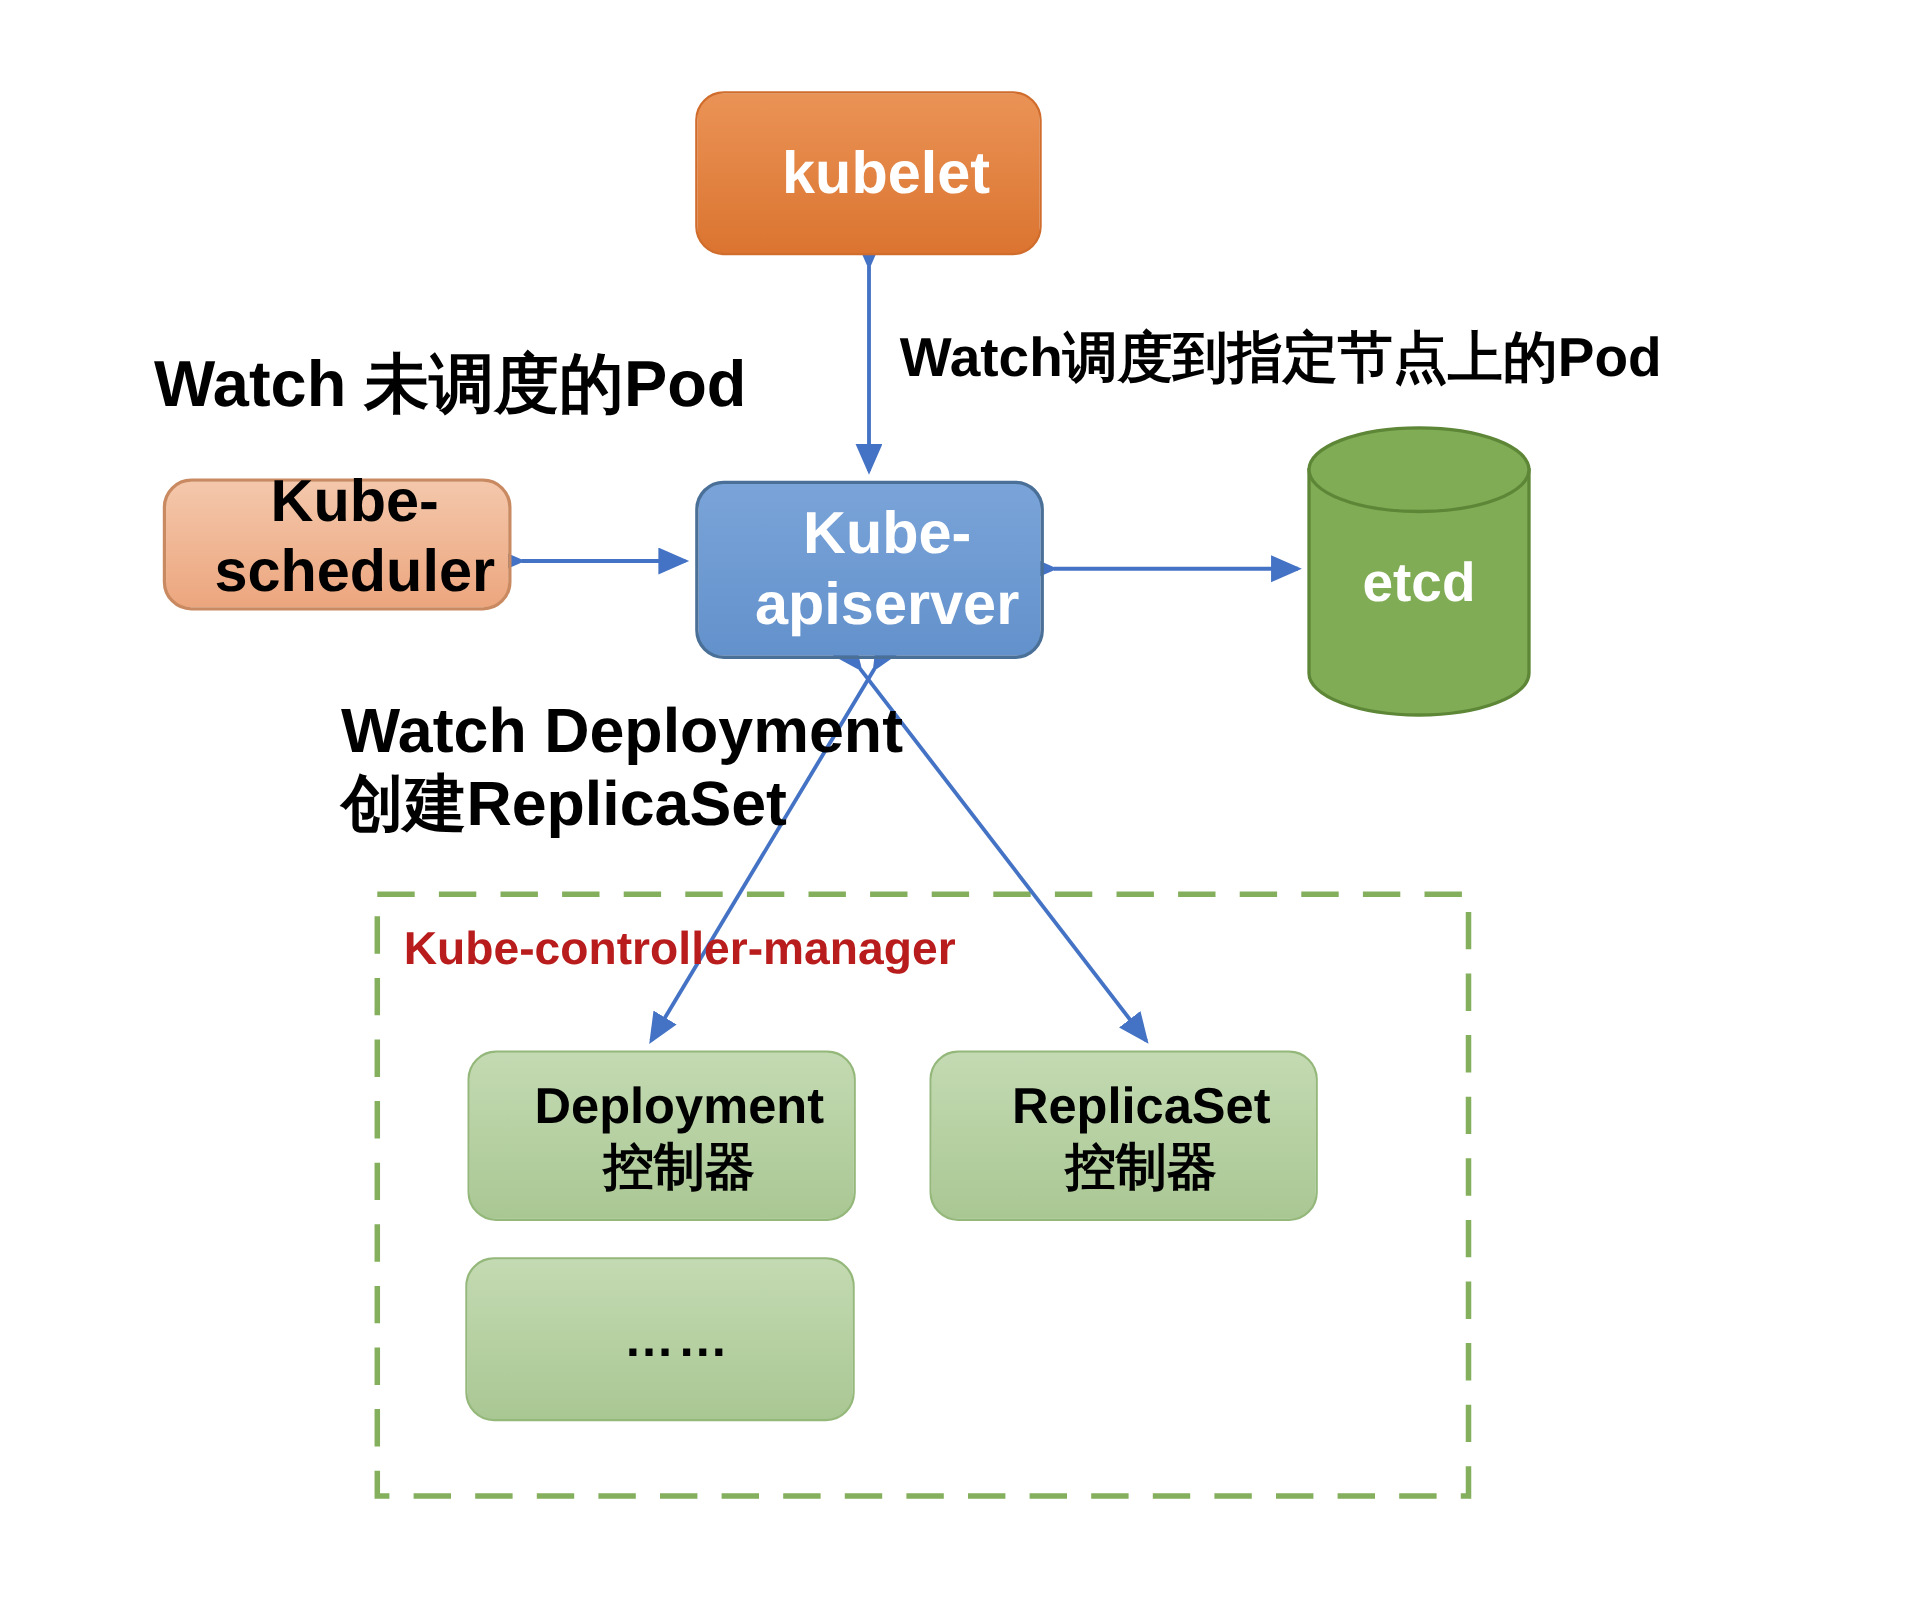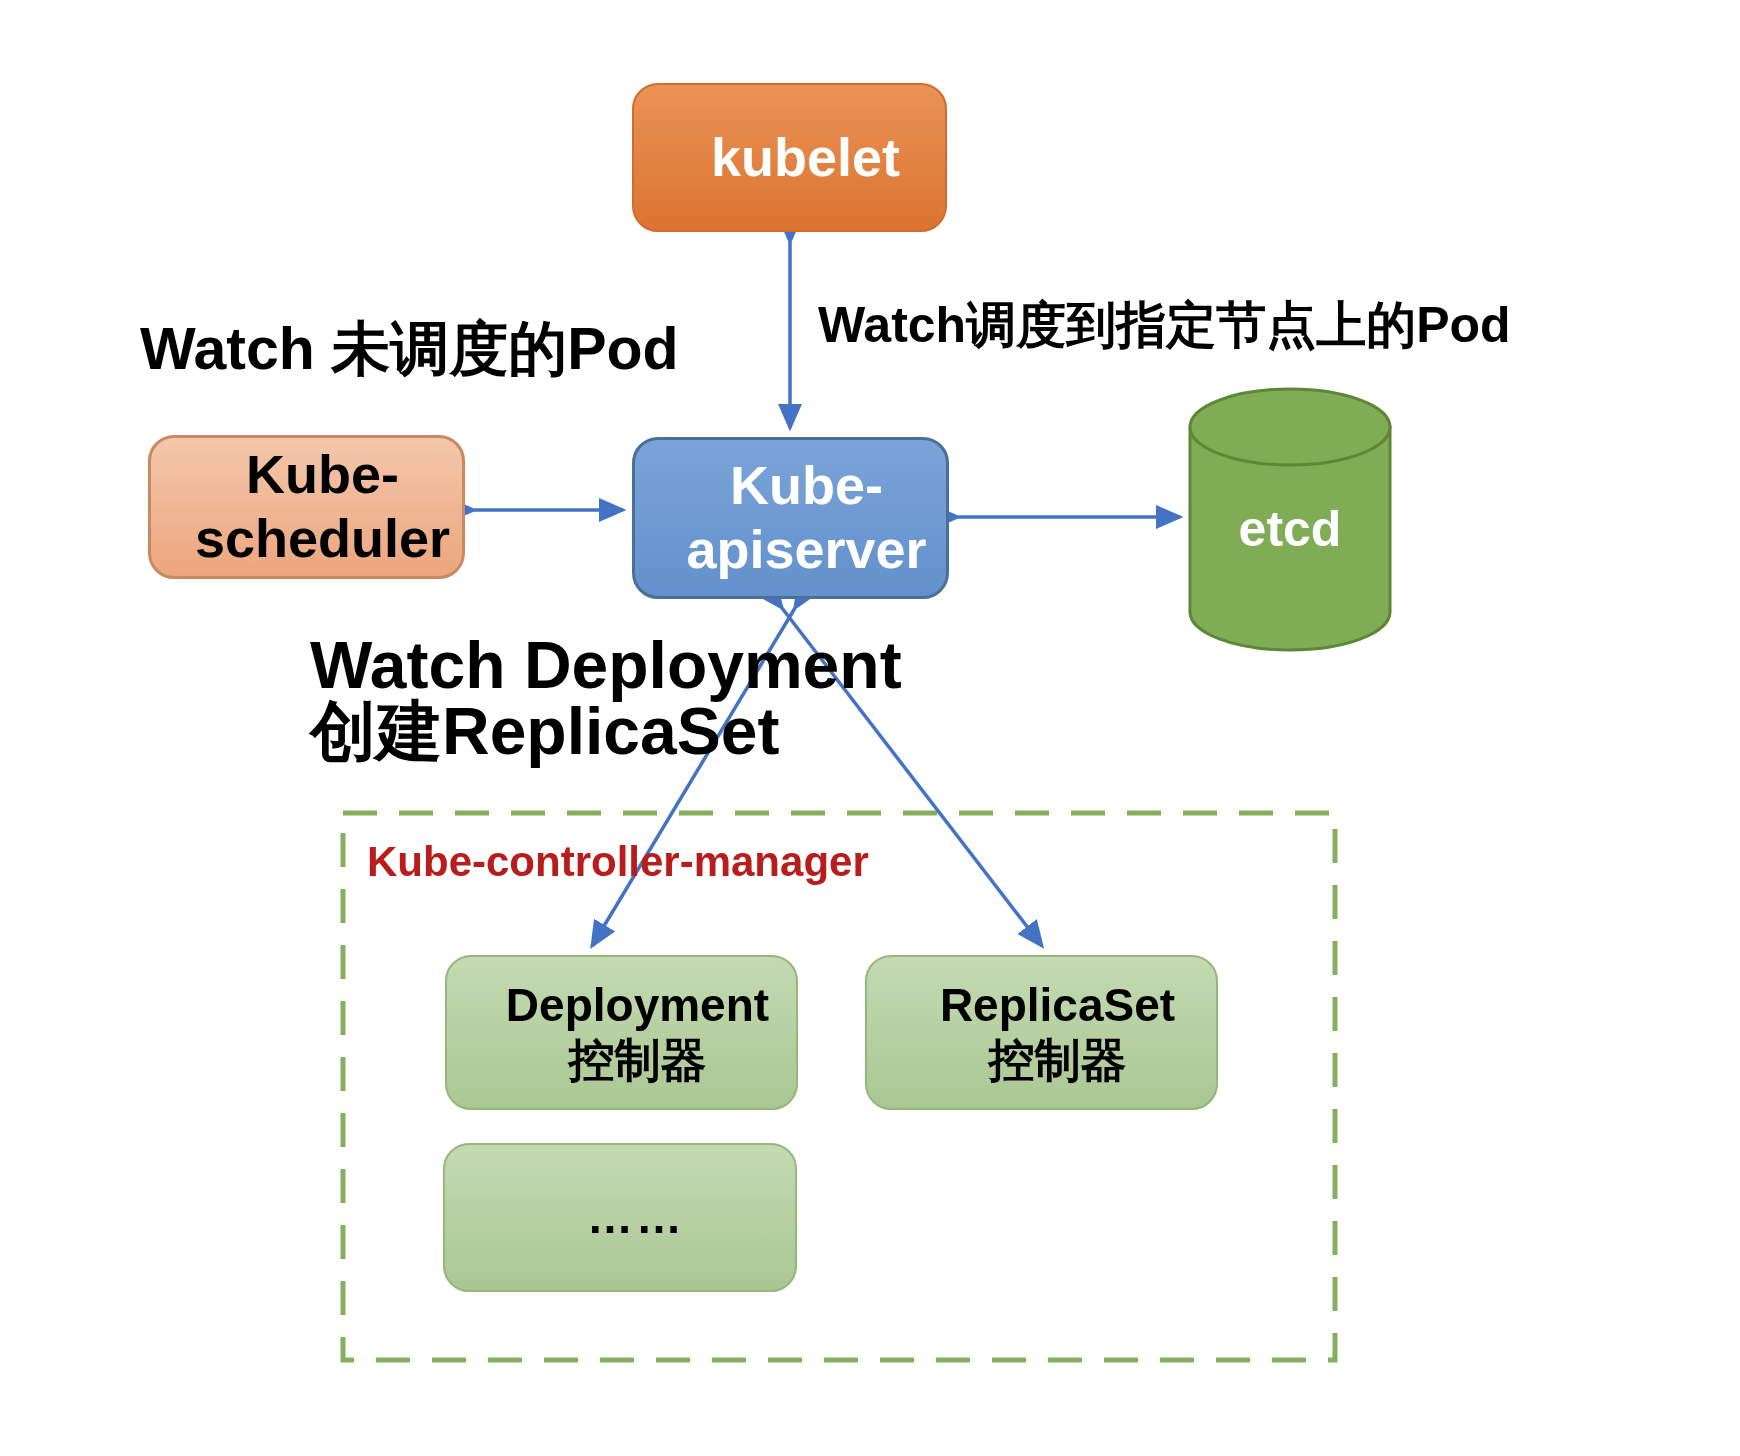--- a/index.html
+++ b/index.html
@@ -22,56 +22,56 @@
     line-height:1.18;
     padding-left:32px;
   }
   .node-kubelet{
     left:632px;top:83px;width:315px;height:149px;
     background:linear-gradient(180deg,#EA9356,#DB7430);
     border:2px solid #D06C2C;
     color:#ffffff;font-size:54px;
   }
   .node-scheduler{
-    left:148px;top:435px;width:317px;height:144px;
+    left:148px;top:435px;width:317px;height:120px;
     background:linear-gradient(180deg,#F4C7AB,#ECA67E);
     border:3px solid #C98A62;
-    color:#000000;font-size:54px;
+    color:#000000;font-size:54px;justify-content:flex-end;
   }
   .node-apiserver{
     left:632px;top:437px;width:317px;height:162px;
     background:linear-gradient(180deg,#7AA4D9,#6391CB);
     border:3px solid #4A7098;
     color:#ffffff;font-size:54px;
   }
   .node-etcd-label{
     position:absolute;left:1190px;top:500px;width:200px;
     text-align:center;color:#ffffff;
     font-size:50px;font-weight:600;
   }
   .node-controller{
     background:linear-gradient(180deg,#C4DAB2,#A9C793);
     border:2px solid #94B77A;
-    color:#000000;font-size:46px;margin-left:20px;
+    color:#000000;font-size:46px;
   }
   .node-deployment{left:425px;top:955px;width:353px;height:155px;}
   .node-replicaset{left:845px;top:955px;width:353px;height:155px;}
   .node-dots{
     left:423px;top:1143px;width:354px;height:149px;
     font-size:46px;letter-spacing:3px;
   }
   .edge-label{
     position:absolute;
     color:#000000;
     font-weight:600;
     white-space:nowrap;
   }
   .lbl-unscheduled{left:140px;top:310px;font-size:59px;text-align:right;}
   .lbl-scheduled{left:818px;top:292px;font-size:50px;}
-  .lbl-watch-deployment{left:310px;top:632px;font-size:66px;line-height:66px;}
+  .lbl-watch-deployment{left:310px;top:632px;font-size:57px;line-height:66px;}
   .lbl-watch-replicaset{left:950px;top:648px;font-size:50px;line-height:66px;}
   .lbl-kcm{
     position:absolute;left:367px;top:838px;
     font-size:42px;font-weight:600;color:#b91c1c;white-space:nowrap;
   }
 </style>
 </head>
 <body>
 
 <div class="canvas">

